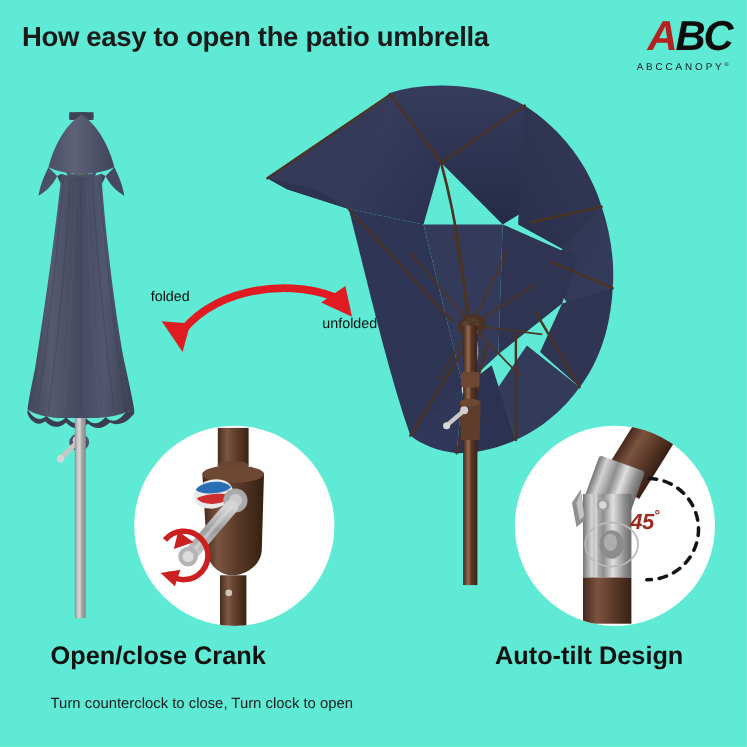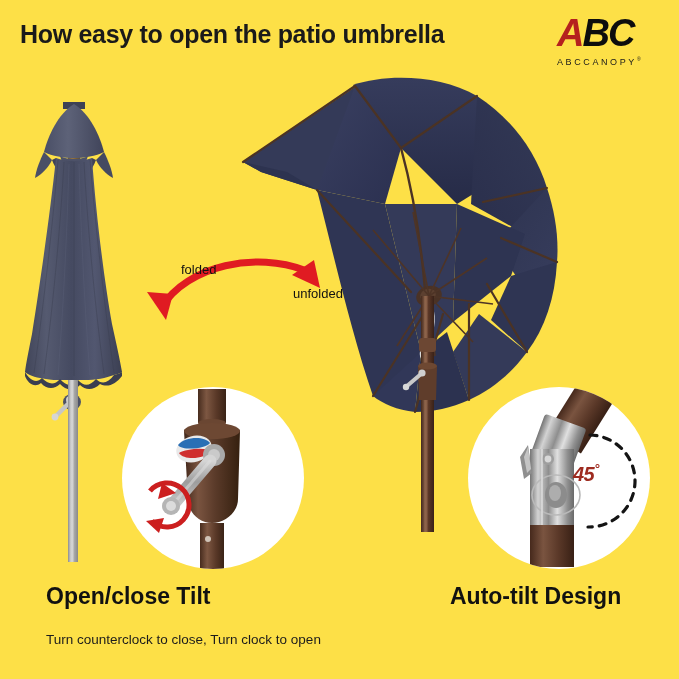--- a/index.html
+++ b/index.html
@@ -4,43 +4,43 @@
 <style>
   html, body {
     margin: 0;
     padding: 0;
     background: #ffffff;
   }
   #page {
     position: relative;
     width: 679px;
     height: 679px;
-    background: #fde047;
+    background: #5eead4;
     overflow: hidden;
     font-family: "Liberation Sans", sans-serif;
   }
 
   
   #title {
     position: absolute;
     left: 20px;
     top: 20px;
     font-size: 25px;
     font-weight: bold;
     color: #1a1a1a;
     letter-spacing: -0.3px;
     white-space: nowrap;
   }
   #logo {
     position: absolute;
-    right: 4px;
+    right: 14px;
     top: 14px;
     width: 118px;
     height: 52px;
-    text-align: left;
+    text-align: right;
   }
   #logo-mark {
     font-size: 38px;
     font-weight: bold;
     font-style: italic;
     line-height: 38px;
     letter-spacing: -2px;
     color: #0d0d0d;
   }
   #logo-mark .a-red { color: #b5211e; }
@@ -82,21 +82,21 @@
     top: 248px;
     width: 230px;
     height: 80px;
   }
   .ann-label {
     position: absolute;
     font-size: 13px;
     color: #111111;
     white-space: nowrap;
   }
-  #label-folded { left: 9px; top: 14px; margin-left: 44px; }
+  #label-folded { left: 9px; top: 14px; }
   #label-unfolded { left: 137px; top: 38px; margin-left: 28px; }
 
   
   .detail-circle {
     position: absolute;
     border-radius: 50%;
     background: #ffffff;
     overflow: hidden;
   }
   #crank-circle { left: 122px; top: 387px; width: 182px; height: 182px; }
@@ -462,21 +462,21 @@
 
       <path d="M122 48 A 46 46 0 1 1 120 140" fill="none" stroke="#141414" stroke-width="3.2" stroke-dasharray="7 7" stroke-linecap="round"></path>
     </svg>
   </div>
 
   <div id="deg-label" class="noselect">
     <span>45</span><span class="deg-sym">°</span>
   </div>
 
   <div class="caption-block" id="crank-caption">
-    <div class="caption-title noselect">Open/close Tilt</div>
+    <div class="caption-title noselect">Open/close Crank</div>
     <div class="caption-sub noselect">Turn counterclock to close, Turn clock to open</div>
   </div>
 
   <div class="caption-block" id="tilt-caption">
     <div class="caption-title noselect">Auto-tilt Design</div>
   </div>
 
 </div>
 
 </body></html>

